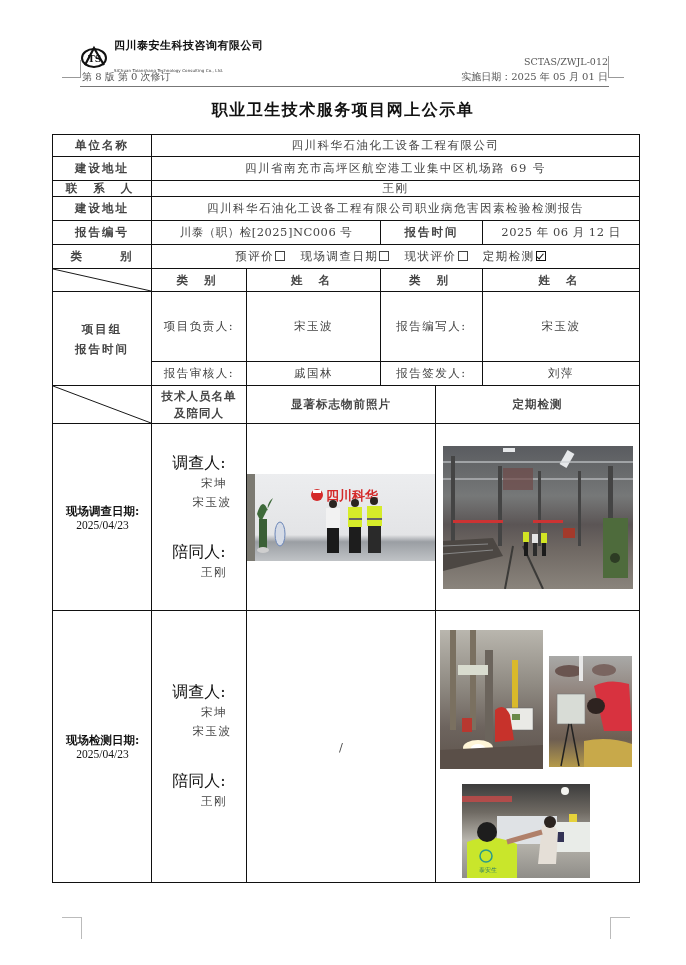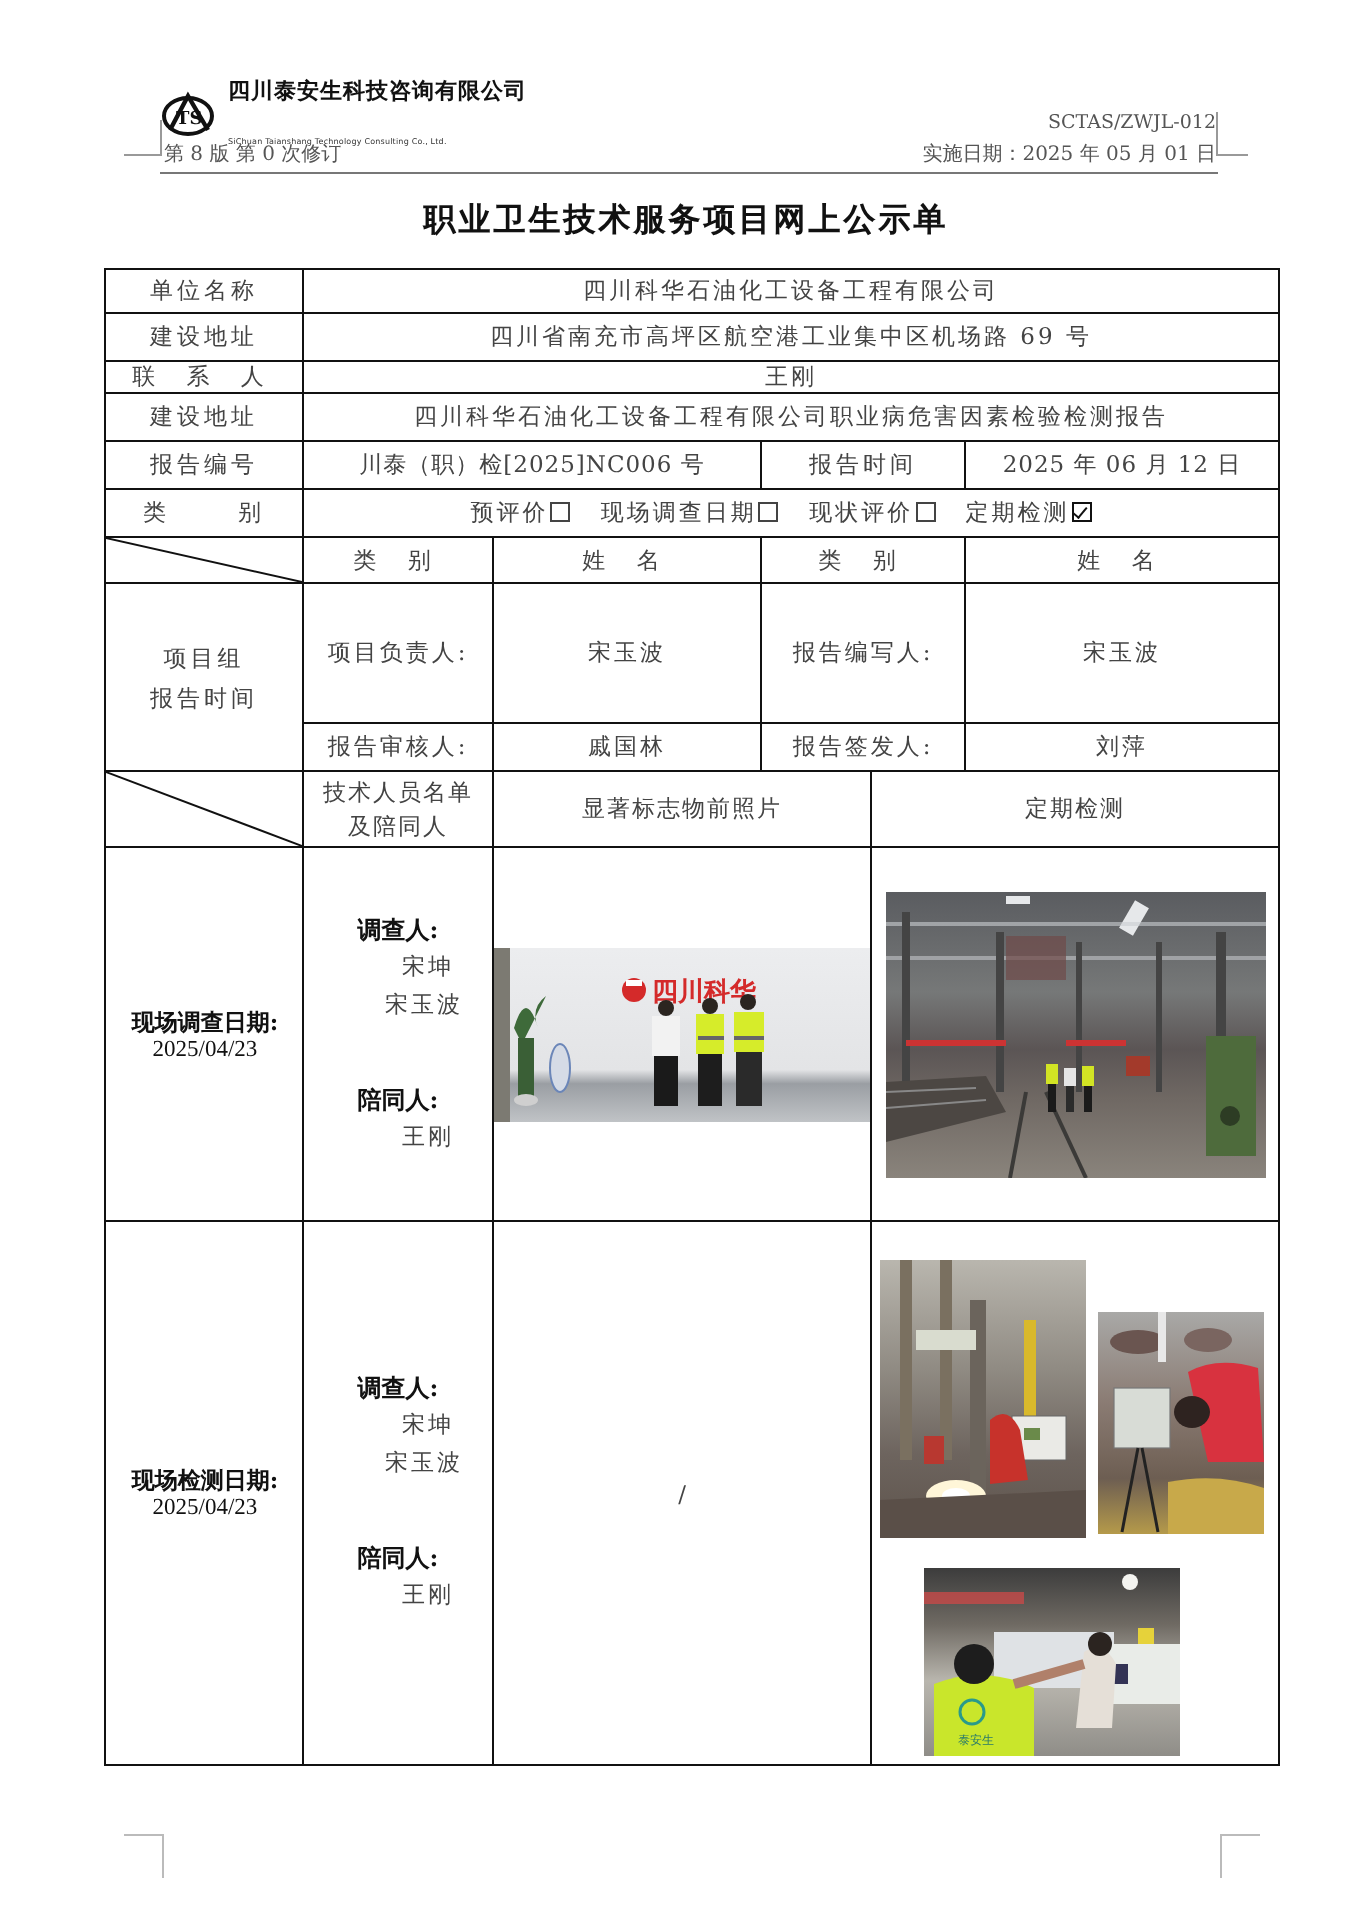--- a/index.html
+++ b/index.html
@@ -18,27 +18,27 @@
   .doc-code { position: absolute; right: 78px; top: 56px; font-size: 9.5px; color: #555; }
   .impl-date { position: absolute; right: 78px; top: 70px; font-size: 10px; color: #555; }
   .header-right-vline { position: absolute; left: 608px; top: 56px; width: 1px; height: 22px; background: #999; }
   .header-right-line { position: absolute; left: 608px; top: 77px; width: 16px; height: 1px; background: #999; }
   .header-rule { position: absolute; left: 80px; top: 86px; width: 529px; height: 1px; background: #777; }
 
   .page-title { position: absolute; left: 0; width: 686px; top: 100px; text-align: center; font-size: 16px; font-weight: bold; letter-spacing: 1.5px; color: #111; }
 
   table.main { position: absolute; left: 52px; top: 134px; width: 587px; border-collapse: collapse; table-layout: fixed; }
   table.main td { border: 1.3px solid #111; font-size: 11.5px; text-align: center; vertical-align: middle; color: #444; padding: 0; }
-  td.lbl { font-weight: normal; color: #111; letter-spacing: 2px; font-family: "DejaVu Serif", serif; font-size: 11.5px; }
+  td.lbl { font-weight: bold; color: #111; letter-spacing: 2px; font-family: "DejaVu Serif", serif; font-size: 11.5px; }
   td.val { letter-spacing: 1.5px; color: #444; }
   .diag { position: relative; }
   .diag svg { position: absolute; left: 0; top: 0; width: 100%; height: 100%; }
   .left-cell { text-align: center; padding-left: 1px !important; }
   .staff-block { text-align: left; padding-left: 2px; }
-  .staff-head { font-weight: bold; color: #111; font-size: 12px; }
+  .staff-head { font-weight: normal; color: #111; font-size: 16px; }
   .staff-name { padding-left: 30px; color: #444; font-size: 11.5px; letter-spacing: 1.5px; line-height: 19px; }
   .date-lbl { font-weight: bold; color: #111; font-size: 11.5px; }
   .date-val { font-size: 11.5px; color: #111; font-family: "Liberation Serif", serif; }
 
   .photo { position: relative; overflow: hidden; }
   .checkbox { display: inline-block; width: 10px; height: 10px; border: 1px solid #444; vertical-align: -1px; margin-left: 1px; position: relative; }
   .checkbox.checked { border-color: #111; border-width: 1.5px; }
   .checkbox.checked::after { content: ""; position: absolute; left: 1px; top: 0px; width: 3px; height: 6px; border-right: 1.5px solid #111; border-bottom: 1.5px solid #111; transform: rotate(40deg); }
   .cat-item { margin-right: 10px; }
 

